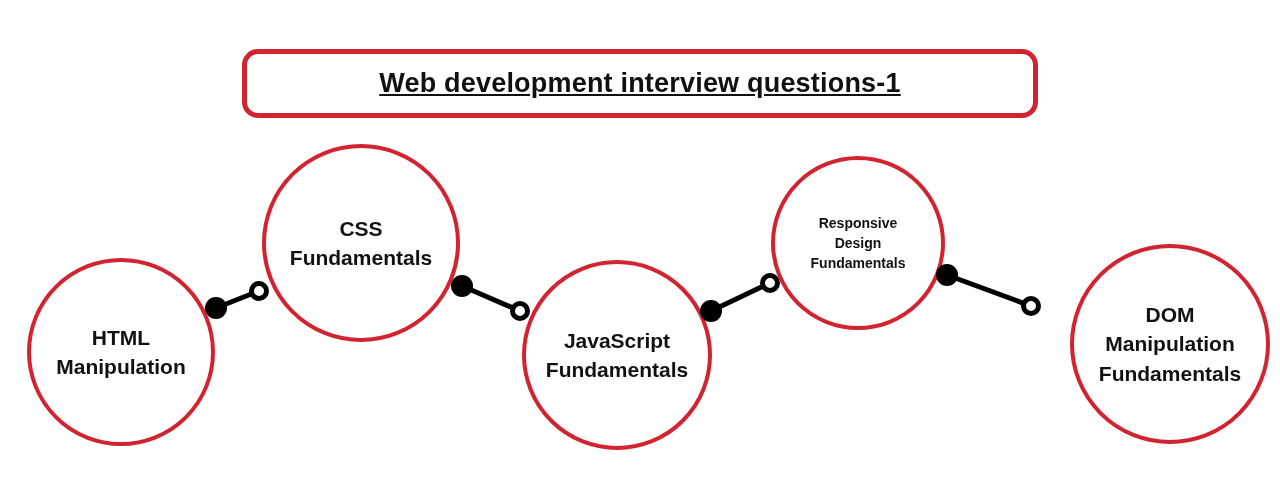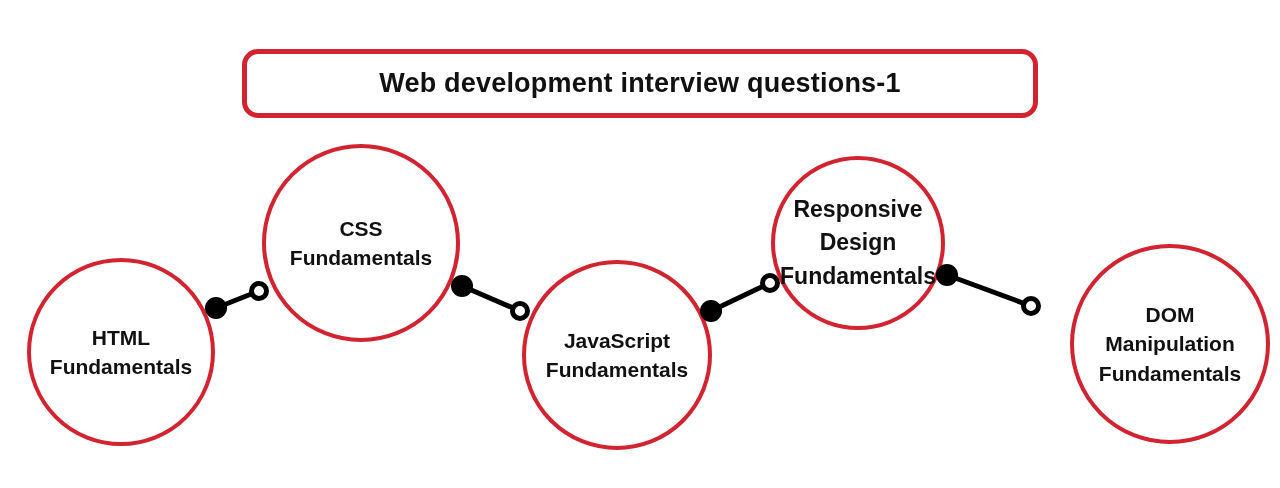--- a/index.html
+++ b/index.html
@@ -27,20 +27,21 @@
     border-radius:16px;
     background:var(--bg);
     display:flex;align-items:center;justify-content:center;
   }
   .title-text{
     font-size:27px;
     font-weight:700;
     color:var(--ink);
     letter-spacing:.2px;
     white-space:nowrap;
+    text-decoration:underline;
   }
   .node{
     position:absolute;
     border:4px solid var(--accent);
     border-radius:50%;
     background:var(--bg);
     display:flex;align-items:center;justify-content:center;
     text-align:center;
   }
   .node-label{
@@ -51,42 +52,42 @@
   }
   .node-html        {left:27px;  top:258px; width:188px; height:188px;}
   .node-css         {left:262px; top:144px; width:198px; height:198px;}
   .node-javascript  {left:522px; top:260px; width:190px; height:190px;}
   .node-responsive  {left:771px; top:156px; width:174px; height:174px;}
   .node-dom         {left:1070px;top:244px; width:200px; height:200px;}
   .node-html .node-label,
   .node-css .node-label,
   .node-javascript .node-label,
   .node-dom .node-label{font-size:21px;}
-  .node-responsive .node-label{font-size:23px;line-height:1.45;}
+  .node-responsive .node-label{font-size:14px;line-height:1.45;}
   .connector-layer{
     position:absolute;inset:0;
     width:1280px;height:488px;
     pointer-events:none;
   }
   .connector-layer line{stroke:var(--line);stroke-width:5;stroke-linecap:round;}
   .connector-layer .dot-filled{fill:var(--line);}
   .connector-layer .dot-hollow{fill:var(--bg);stroke:var(--line);stroke-width:5;}
 </style>
 </head>
 <body>
 
 <div class="canvas">
 
   <div class="title-box">
     <div class="title-text">Web development interview questions-1</div>
   </div>
 
   <div class="node node-html">
     <div class="node-label">HTML
-Fundamentals</div>
+Manipulation</div>
   </div>
 
   <div class="node node-css">
     <div class="node-label">CSS
 Fundamentals</div>
   </div>
 
   <div class="node node-javascript">
     <div class="node-label">JavaScript
 Fundamentals</div>

